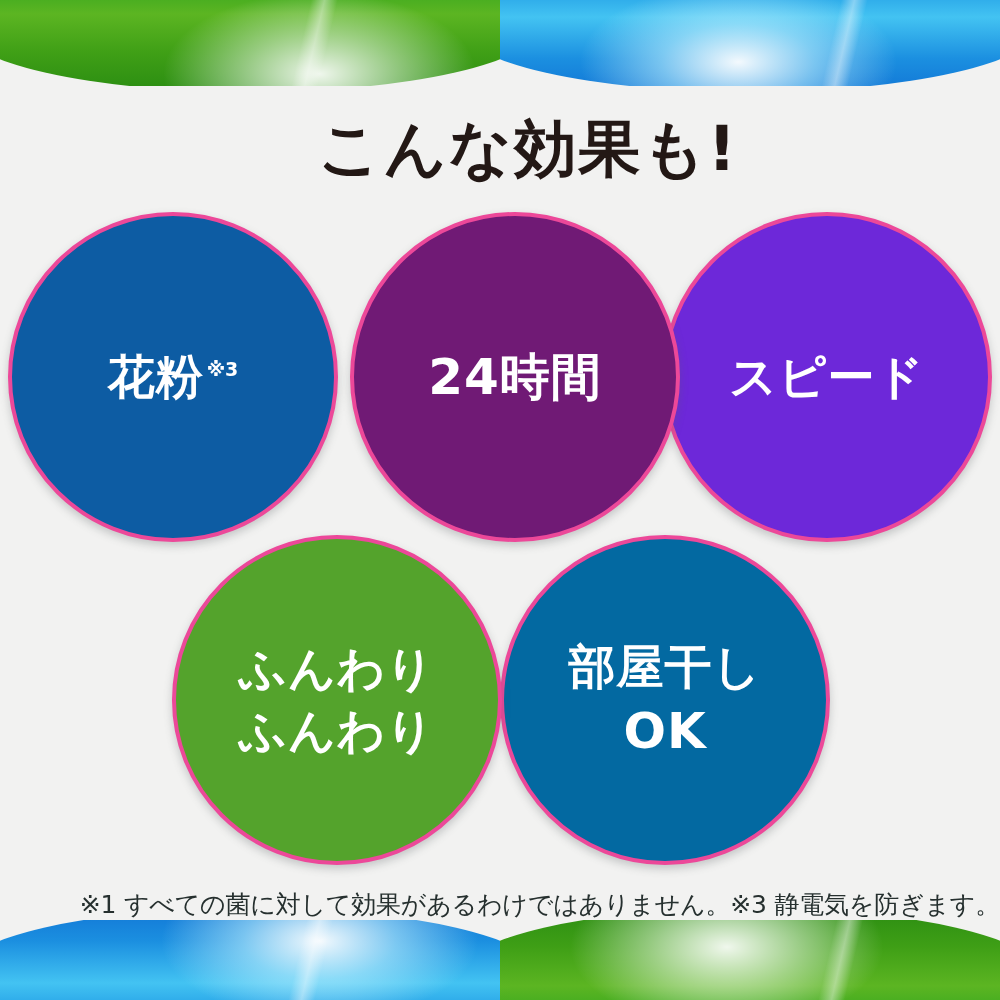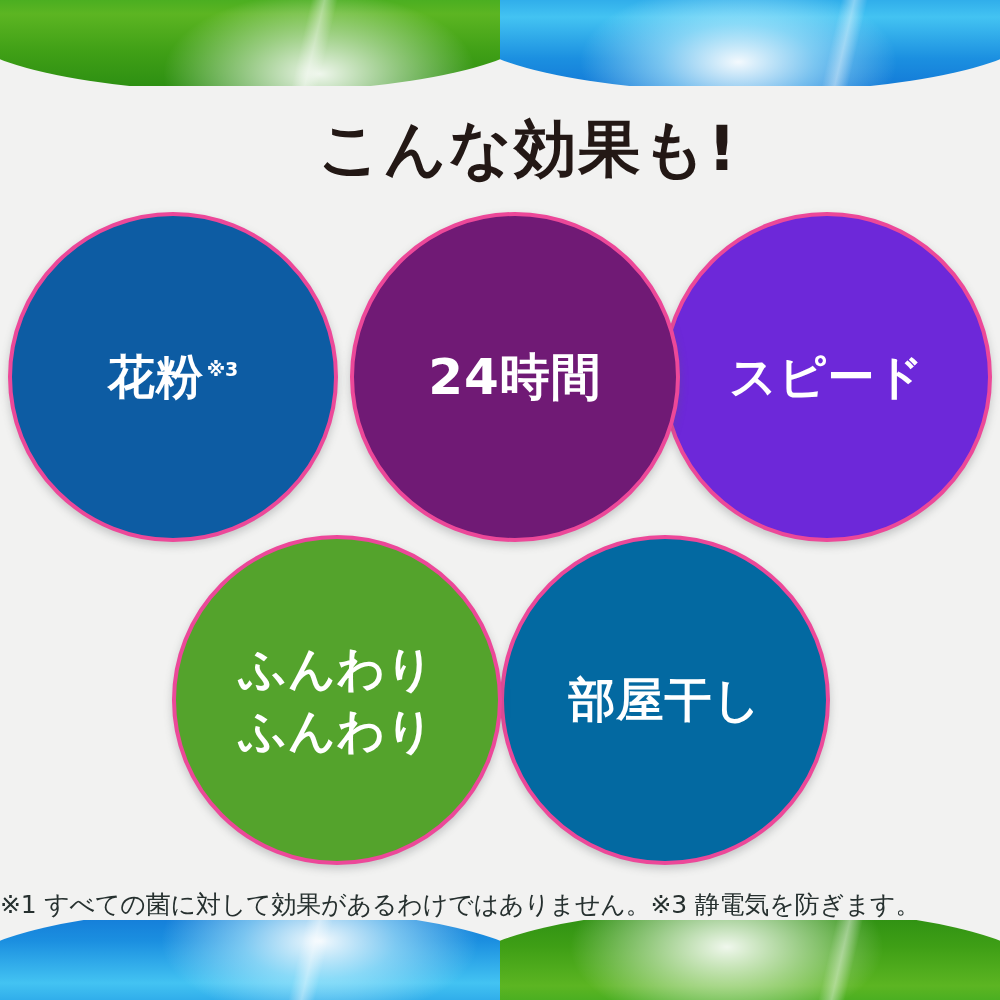--- a/index.html
+++ b/index.html
@@ -155,21 +155,21 @@
   .b3 { left: 662px; top: 212px; background: #6d28d9; z-index: 2; }
   .b4 { left: 172px; top: 535px; background: #54a32c; z-index: 6; }
   .b5 { left: 500px; top: 535px; background: #0369a1; z-index: 5; }
 
   
   .footnote {
     position: absolute;
     left: 0;
     top: 888px;
     width: 1000px;
-    text-align: left;
+    text-align: right;
     font-size: 25px;
     font-weight: 400;
     color: #26302f;
     letter-spacing: -0.2px;
     white-space: nowrap;
   }
 </style>
 </head>
 <body>
 
@@ -202,20 +202,21 @@
     <div class="ln">スピード</div>
   </div>
 
   <div class="bubble b4">
     <div class="ln">ふんわり</div>
     <div class="ln">ふんわり</div>
   </div>
 
   <div class="bubble b5">
     <div class="ln">部屋干し</div>
+    <div class="ln big">OK</div>
   </div>
 
   <div class="footnote">※1 すべての菌に対して効果があるわけではありません。※3 静電気を防ぎます。</div>
 
   <div class="banner banner-bottom">
     <div class="banner-half half-left">
       <div class="swoosh sw-blue-bot"></div>
       <div class="streak" style="left:300px; bottom:-20px; height:140px;"></div>
     </div>
     <div class="banner-half half-right">

